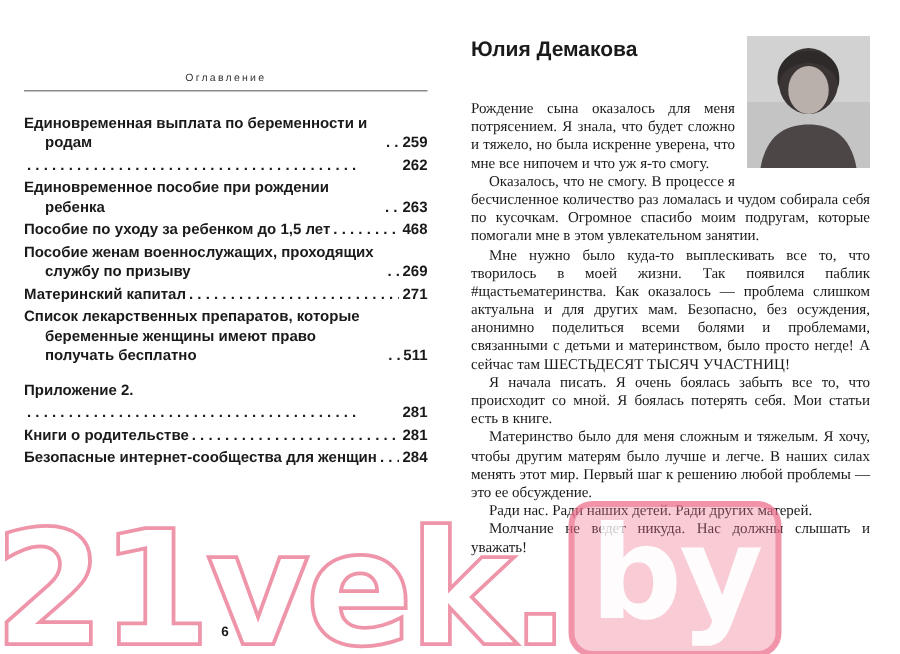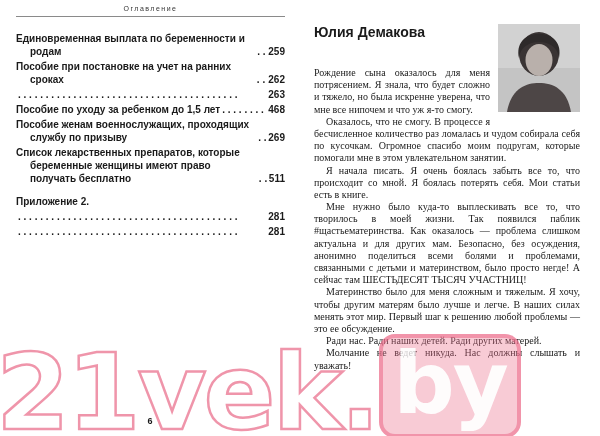--- a/index.html
+++ b/index.html
@@ -8,21 +8,21 @@
     background: #ffffff;
     overflow: hidden;
     font-family: "Liberation Serif", serif;
     color: #1a1a1a;
     position: relative;
   }
   .spread { display: flex; width: 600px; height: 436px; }
   .page { box-sizing: border-box; position: relative; }
 
   
-  .page-left { width: 300px; padding: 5px 15px 0 16px; }
+  .page-left { width: 300px; padding: 5px 15px 0 16px; margin-top: 44px; }
   .running-head {
     text-align: center;
     font-family: "Liberation Sans", sans-serif;
     font-size: 7px; letter-spacing: 1.5px;
     color: #333;
     border-bottom: 1px solid #8a8a8a;
     padding-bottom: 4px;
     margin-bottom: 15px;
   }
   .toc { font-family: "Liberation Sans", sans-serif; font-size: 10px; font-weight: bold; line-height: 1.3; }
@@ -103,67 +103,78 @@
       <span>Оглавление</span>
     </div>
     <div class="toc" id="toc-list">
   <div class="toc-entry">
     <span class="toc-label">Единовременная выплата по беременности и родам</span>
     <span class="toc-dots"></span>
     <span class="toc-page">259</span>
   </div>
 
   <div class="toc-entry">
-    <span class="toc-label">Пособие при постановке на учет на ранних сроках</span>
     <span class="toc-dots"></span>
     <span class="toc-page">262</span>
   </div>
 
   <div class="toc-entry">
+    <span class="toc-label">Единовременное пособие при рождении ребенка</span>
     <span class="toc-dots"></span>
     <span class="toc-page">263</span>
   </div>
 
   <div class="toc-entry">
     <span class="toc-label">Пособие по уходу за ребенком до 1,5 лет</span>
     <span class="toc-dots"></span>
     <span class="toc-page">468</span>
   </div>
 
   <div class="toc-entry">
     <span class="toc-label">Пособие женам военнослужащих, проходящих службу по призыву</span>
     <span class="toc-dots"></span>
     <span class="toc-page">269</span>
   </div>
 
+  <div class="toc-entry">
+    <span class="toc-label">Материнский капитал</span>
+    <span class="toc-dots"></span>
+    <span class="toc-page">271</span>
+  </div>
 
 
 
   <div class="toc-entry">
     <span class="toc-label">Список лекарственных препаратов, которые беременные женщины имеют право получать бесплатно</span>
     <span class="toc-dots"></span>
     <span class="toc-page">511</span>
   </div>
 
   <div class="toc-entry no-page section-start">
     <span class="toc-label">Приложение 2.</span>
 
   </div>
 
   <div class="toc-entry">
     <span class="toc-dots"></span>
     <span class="toc-page">281</span>
   </div>
 
   <div class="toc-entry">
+    <span class="toc-label">Книги о родительстве</span>
     <span class="toc-dots"></span>
     <span class="toc-page">281</span>
   </div>
 
 
+  <div class="toc-entry">
+    <span class="toc-label">Безопасные интернет-сообщества для женщин</span>
+    <span class="toc-dots"></span>
+    <span class="toc-page">284</span>
+  </div>
 </div>
     <div class="folio">6</div>
   </div>
 
   <div class="page page-right">
     <div class="photo">
       <svg viewBox="0 0 82 88" xmlns="http://www.w3.org/2000/svg">
         <rect width="82" height="88" fill="#d2d2d2"></rect>
         <rect width="82" height="88" fill="#c4c4c4" y="44"></rect>
         <ellipse cx="41" cy="30" rx="20" ry="22" fill="#3a3434"></ellipse>
@@ -171,23 +182,23 @@
         <path d="M9 88 C13 65 27 59 41 59 C55 59 69 65 73 88 Z" fill="#4d4646"></path>
         <path d="M21 34 C18 20 26 10 41 10 C56 10 64 20 61 34 C60 24 52 18 41 18 C30 18 22 24 21 34 Z" fill="#2e2a2a"></path>
       </svg>
     </div>
     <h1 class="author-name">Юлия Демакова</h1>
     <div class="author-text" id="author-text">
   <p class="first">Рождение сына оказалось для меня потрясением. Я знала, что будет сложно и тяжело, но была искренне уверена, что мне все нипочем и что уж я-то смогу.</p>
 
   <p>Оказалось, что не смогу. В процессе я бесчисленное количество раз ломалась и чудом собирала себя по кусочкам. Огромное спасибо моим подругам, которые помогали мне в этом увлекательном занятии.</p>
 
+  <p>Мне нужно было куда-то выплескивать все то, что творилось в моей жизни. Так появился паблик #щастьематеринства. Как оказалось — проблема слишком актуальна и для других мам. Безопасно, без осуждения, анонимно поделиться всеми болями и проблемами, связанными с детьми и материнством, было просто негде! А сейчас там ШЕСТЬДЕСЯТ ТЫСЯЧ УЧАСТНИЦ!</p>
+
   <p>Я начала писать. Я очень боялась забыть все то, что происходит со мной. Я боялась потерять себя. Мои статьи есть в книге.</p>
-
-  <p>Мне нужно было куда-то выплескивать все то, что творилось в моей жизни. Так появился паблик #щастьематеринства. Как оказалось — проблема слишком актуальна и для других мам. Безопасно, без осуждения, анонимно поделиться всеми болями и проблемами, связанными с детьми и материнством, было просто негде! А сейчас там ШЕСТЬДЕСЯТ ТЫСЯЧ УЧАСТНИЦ!</p>
 
   <p>Материнство было для меня сложным и тяжелым. Я хочу, чтобы другим матерям было лучше и легче. В наших силах менять этот мир. Первый шаг к решению любой проблемы — это ее обсуждение.</p>
 
   <p>Ради нас. Ради наших детей. Ради других матерей.</p>
 
   <p>Молчание не ведет никуда. Нас должны слышать и уважать!</p>
 </div>
   </div>
 
 </div>

